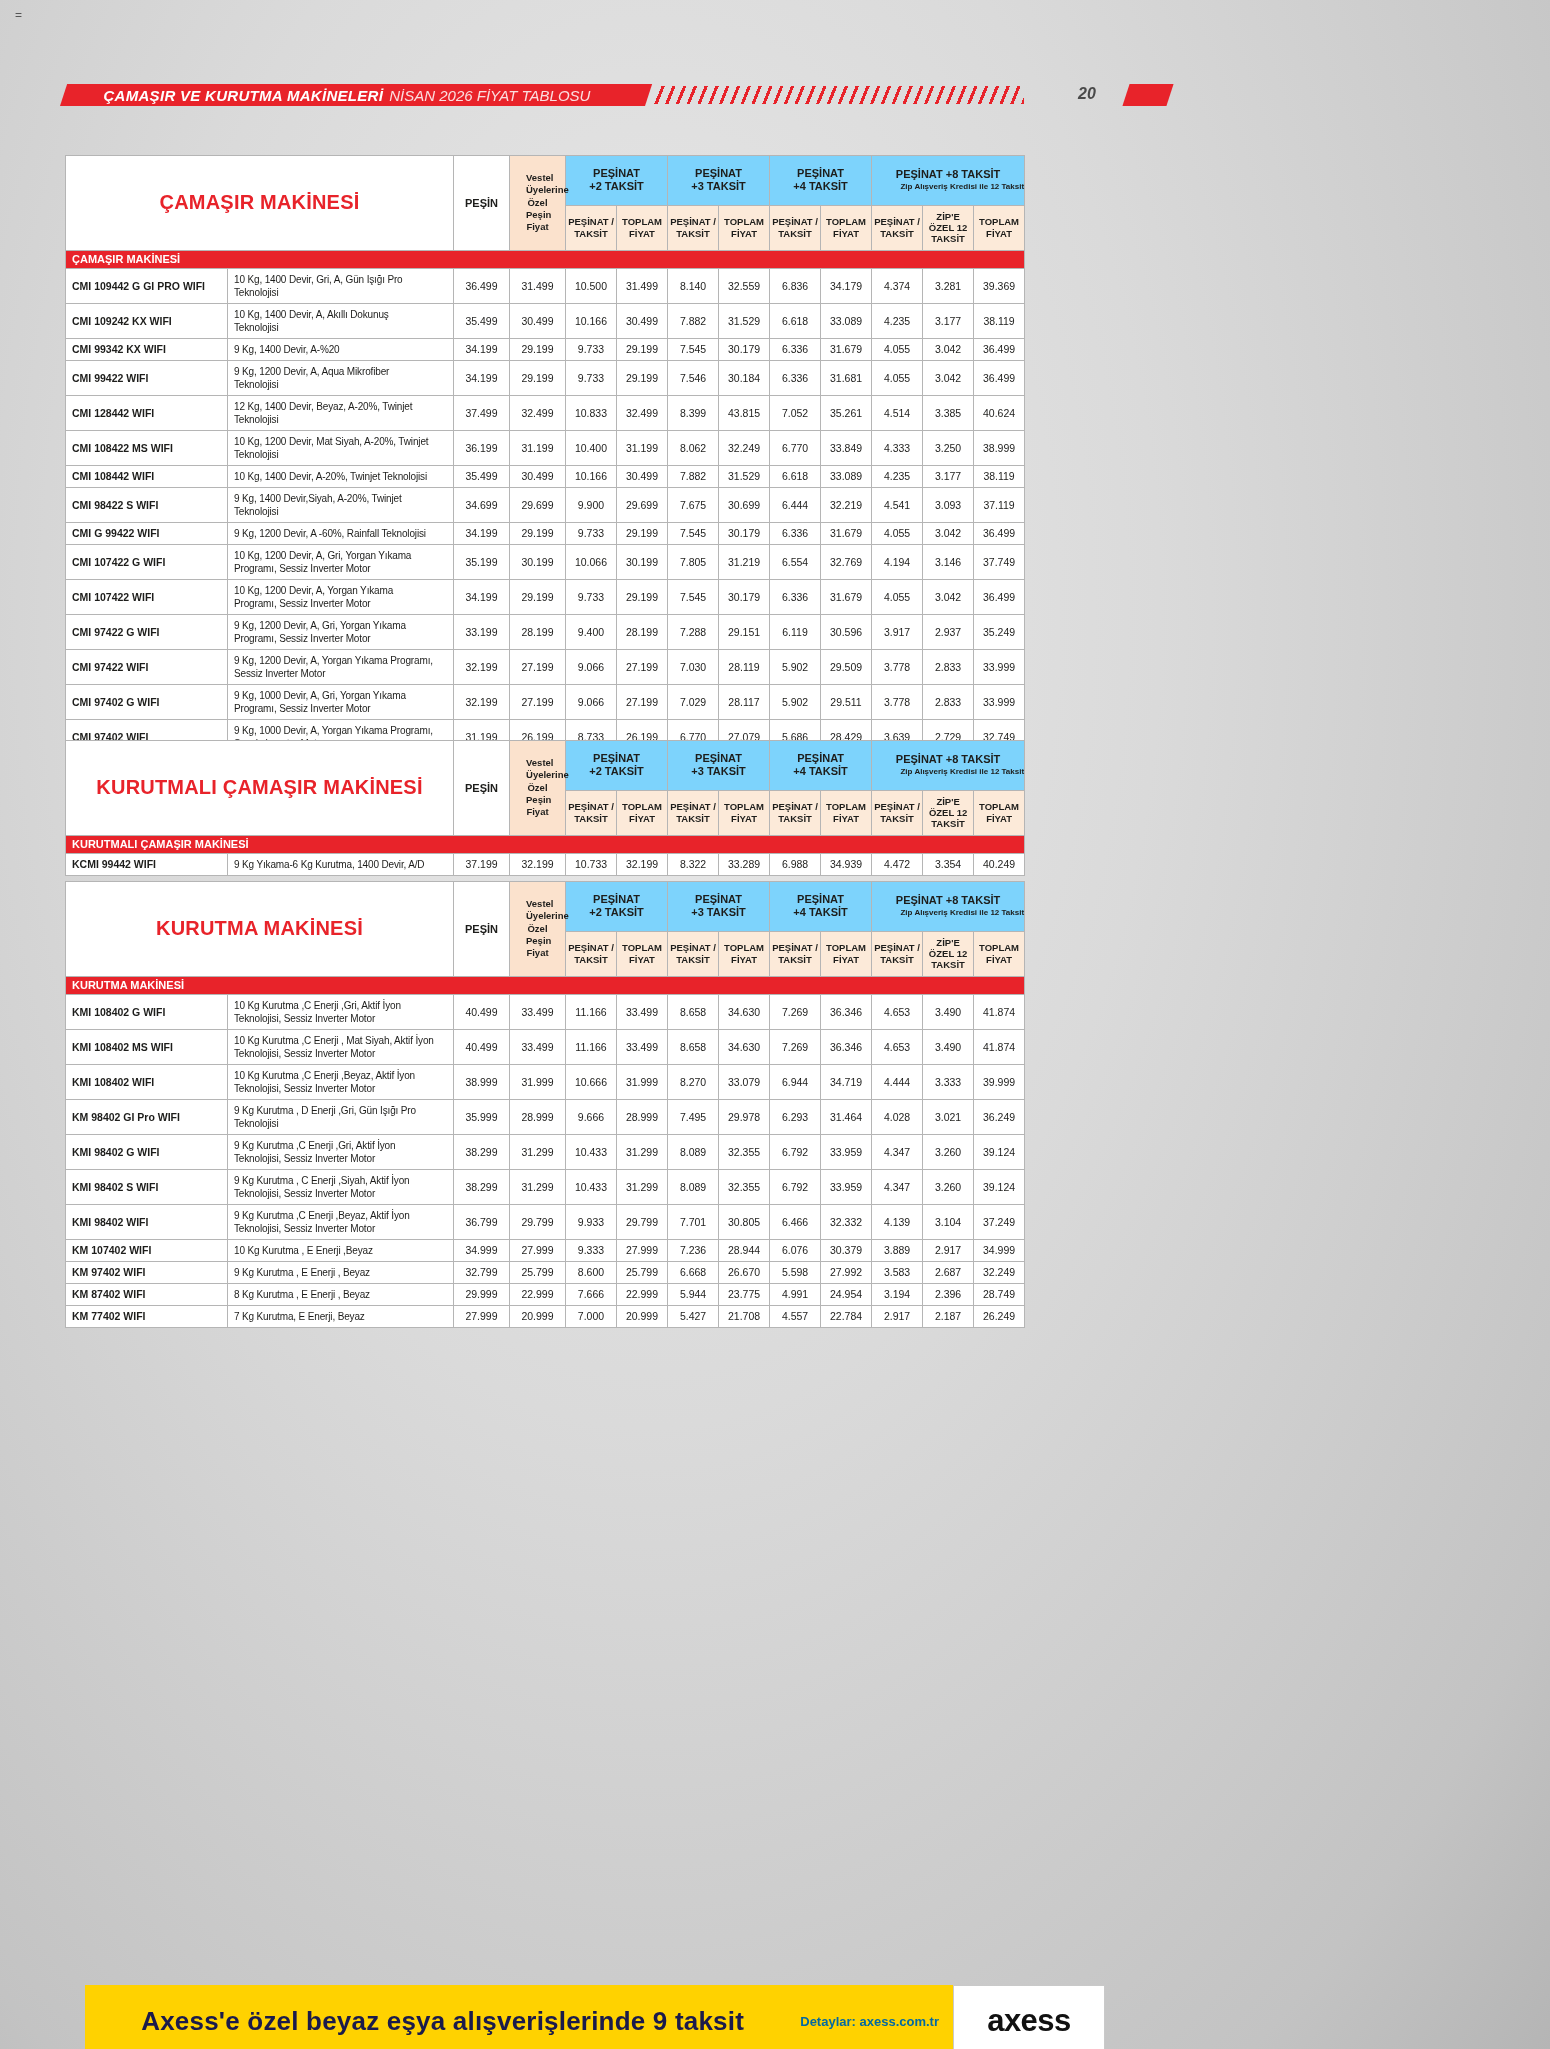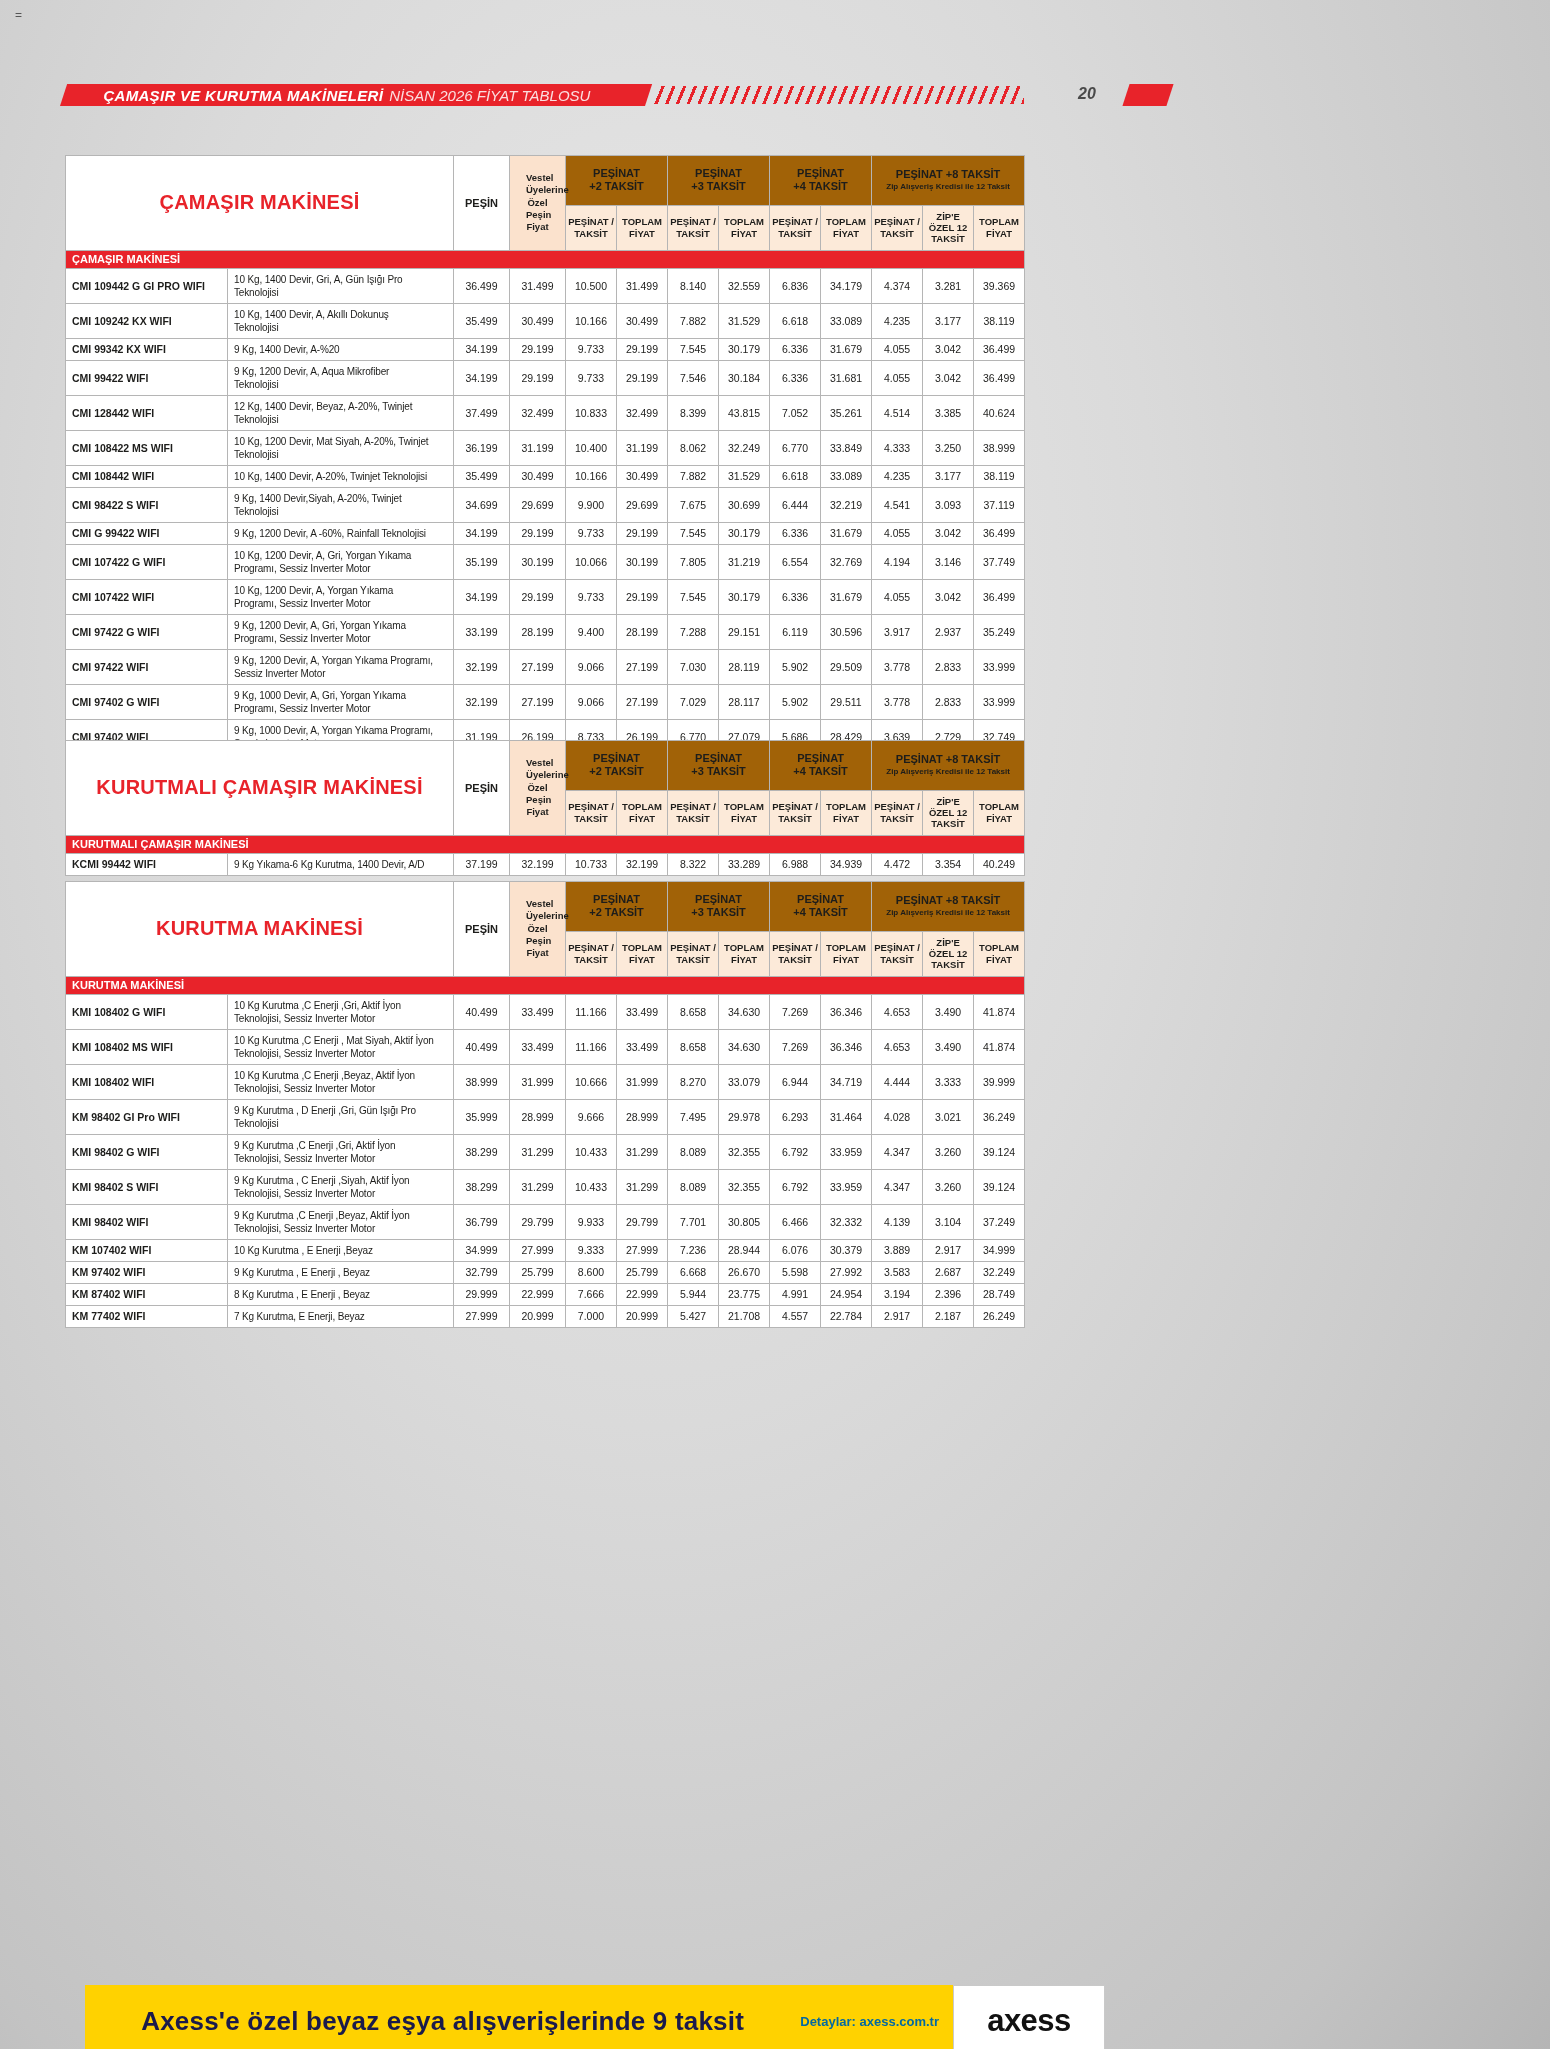--- a/index.html
+++ b/index.html
@@ -27,22 +27,22 @@
   table.price{border-collapse:collapse;table-layout:fixed;width:960px;background:#fff;border:1px solid #9a9a9a;}
   .c-model{width:162px}.c-desc{width:226px}.c-cash{width:56px}.c-num{width:51px}
   th,td{border:1px solid #b5b5b5;vertical-align:middle;}
   thead th{text-align:center;}
   .hrow1 th{height:36px;}
   .hrow2 th{height:34px;}
   .title-cell{background:#fff;}
   .tbl-title{color:#e8232a;font-size:20px;font-weight:bold;letter-spacing:.2px;}
   .cash-head{background:#fff;font-size:11px;font-weight:bold;}
   .vestel-head{background:#fbe2cd;font-size:9.5px;font-weight:bold;line-height:1.3;padding:16px;}
-  .group{background:#a16207;font-size:11px;font-weight:bold;line-height:1.25;padding:3px 0;}
-  .group .g8-sub{font-size:8px;font-weight:bold;}
+  .group{background:#7dd3fc;font-size:11px;font-weight:bold;line-height:1.25;padding:3px 0;}
+  .group .g8-sub{font-size:8px;font-weight:bold;text-align:right;}
   .hrow2 .sub{background:#fcead9;font-size:9.5px;font-weight:bold;line-height:1.2;padding:2px 1px;}
   .section-bar{background:#e8232a;color:#fff;font-size:11px;font-weight:bold;text-align:left;padding:2px 6px;height:13px;}
   tbody td{padding:4px 3px;}
   tbody td.model{font-weight:bold;font-size:10.5px;padding-left:6px;}
   tbody td.desc{font-size:10px;line-height:1.3;letter-spacing:-.15px;padding-left:6px;padding-right:18px;}
   tbody td.num{text-align:center;font-size:10.5px;}
 
   
   .axess-banner{position:absolute;left:85px;top:1985px;width:1020px;height:72px;display:flex;}
   .banner-yellow{flex:1;background:#ffd200;display:flex;align-items:center;}

